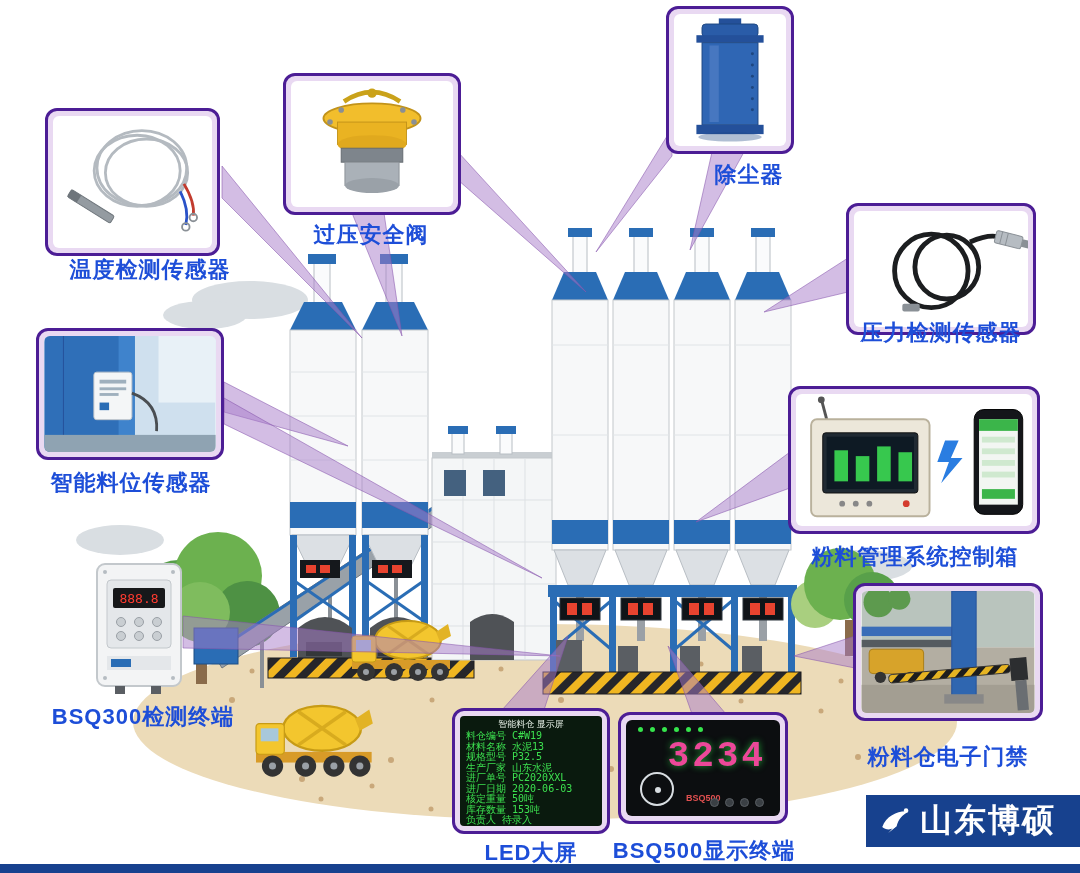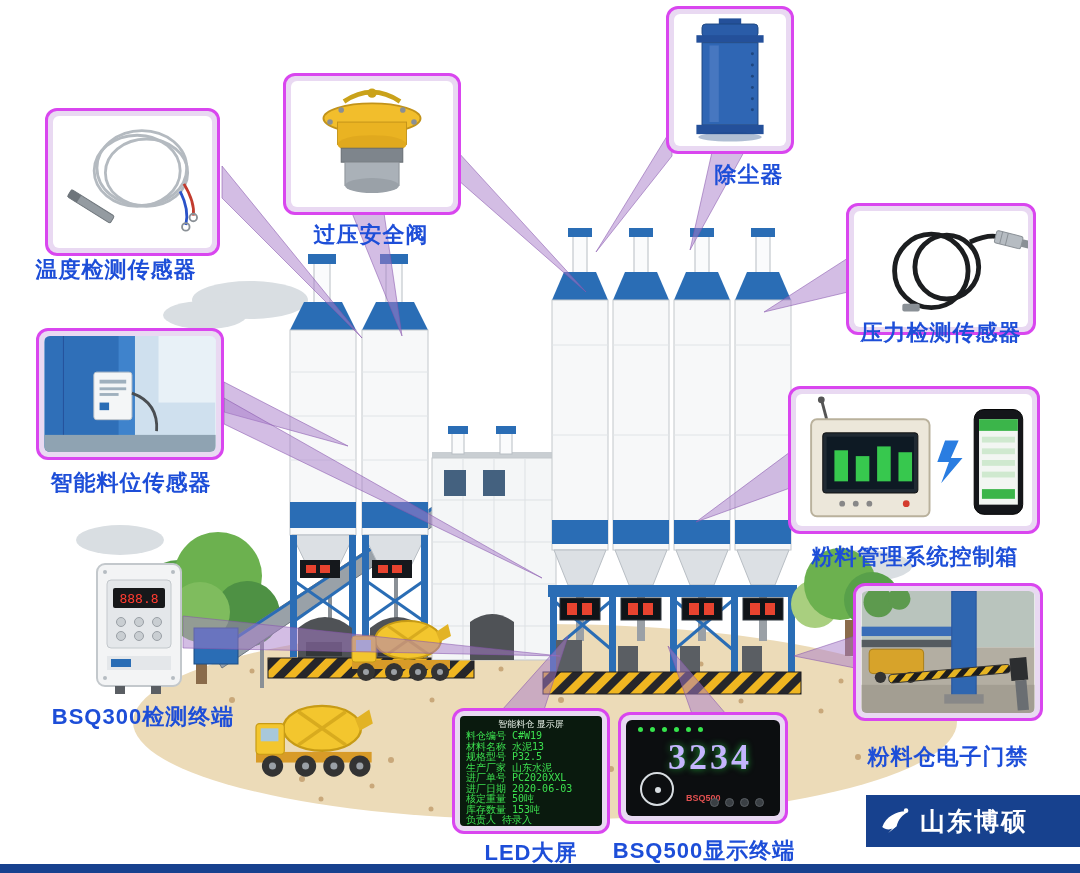--- a/index.html
+++ b/index.html
@@ -2,69 +2,69 @@
 <html><head>
 <meta charset="utf-8">
 <style>
   * { margin:0; padding:0; box-sizing:border-box; }
   html,body { background:#ffffff; font-family:"Liberation Sans", sans-serif; }
   .canvas { position:relative; width:1080px; height:873px; background:#fff; overflow:hidden; }
   .layer { position:absolute; left:0; top:0; width:1080px; height:873px; }
   .plant-layer { z-index:1; }
   .beam-layer { z-index:2; pointer-events:none; }
 
-  .callout { position:absolute; z-index:3; background:#e9d9f2; border:3px solid #d946ef; border-radius:12px; padding:5px; }
+  .callout { position:absolute; z-index:3; background:#e9d9f2; border:3px solid #4c1d95; border-radius:12px; padding:5px; }
   .photo { width:100%; height:100%; background:#ffffff; border-radius:6px; overflow:hidden; }
 
   .diagram-label { position:absolute; z-index:4; transform:translateX(-50%); color:#1d4ed8; font-weight:bold; font-size:22px; white-space:nowrap; letter-spacing:1px; }
 
   
   .temp-box     { left:45px;  top:108px; width:175px; height:148px; }
   .valve-box    { left:283px; top:73px;  width:178px; height:142px; }
   .dust-box     { left:666px; top:6px;   width:128px; height:148px; }
   .pressure-box { left:846px; top:203px; width:190px; height:132px; }
   .control-box  { left:788px; top:386px; width:252px; height:148px; }
   .level-box    { left:36px;  top:328px; width:188px; height:132px; }
   .access-box   { left:853px; top:583px; width:190px; height:138px; }
   .led-box      { left:452px; top:708px; width:158px; height:126px; }
   .bsq500-box   { left:618px; top:712px; width:170px; height:112px; }
 
   .bsq300-device { position:absolute; z-index:3; left:95px; top:560px; width:88px; height:135px; }
 
   
-  .lbl-temp     { left:116px; top:255px; }
+  .lbl-temp     { left:150px; top:255px; }
   .lbl-valve    { left:371px; top:220px; }
   .lbl-dust     { left:749px; top:160px; }
   .lbl-pressure { left:941px; top:318px; }
   .lbl-control  { left:915px; top:542px; }
   .lbl-level    { left:131px; top:468px; }
   .lbl-bsq300   { left:143px; top:702px; }
   .lbl-access   { left:948px; top:742px; }
   .lbl-led      { left:531px; top:838px; }
   .lbl-bsq500   { left:704px; top:836px; }
 
   
   .led-panel { width:100%; height:100%; background:#0a1a0e; border-radius:4px; padding:2px 6px; }
   .led-title { color:#e9f3e9; font-size:9px; line-height:13px; text-align:center; white-space:nowrap; }
   .led-row   { color:#3ce04f; font-family:"DejaVu Sans Mono", monospace; font-size:10px; line-height:10.5px; white-space:nowrap; }
 
   
   .bsq500-panel  { position:relative; width:100%; height:100%; background:#0c0e10; border-radius:6px; }
   .bsq500-lights { position:absolute; top:7px; left:12px; display:flex; gap:7px; }
   .bsq500-lights span { width:5px; height:5px; border-radius:50%; background:#35e54c; }
-  .bsq500-digits { position:absolute; top:16px; right:28px; font-family:Liberation Serif, serif; font-size:36px; font-weight:bold; color:#c4b5fd; text-shadow:0 0 7px #1fa335; letter-spacing:3px; }
+  .bsq500-digits { position:absolute; top:16px; right:14px; font-family:Liberation Mono, monospace; font-size:36px; font-weight:bold; color:#ec4899; text-shadow:0 0 7px #1fa335; letter-spacing:3px; }
   .bsq500-rfid   { position:absolute; left:14px; bottom:10px; width:34px; height:34px; border:2px solid #d8dde1; border-radius:50%; }
   .bsq500-rfid span { position:absolute; left:13px; top:13px; width:6px; height:6px; background:#d8dde1; border-radius:50%; }
   .bsq500-btns   { position:absolute; right:16px; bottom:9px; display:flex; gap:6px; }
   .bsq500-btns span { width:9px; height:9px; border-radius:50%; background:#3a3f44; border:1px solid #5a5f64; }
   .bsq500-model  { position:absolute; left:60px; bottom:13px; color:#e05050; font-size:9px; font-weight:bold; }
 
   
   .brand-bar { position:absolute; z-index:3; left:866px; top:795px; width:214px; height:52px; background:#17418e; display:flex; align-items:center; gap:8px; padding-left:12px; }
-  .brand-name { color:#ffffff; font-size:25px; font-weight:bold; letter-spacing:2px; }
+  .brand-name { color:#ffffff; font-size:32px; font-weight:bold; letter-spacing:2px; }
   .bottom-strip { position:absolute; z-index:3; left:0; top:864px; width:1080px; height:9px; background:#17418e; }
 </style>
 </head>
 <body>
 
 <div class="canvas">
 
   <svg class="layer plant-layer" viewBox="0 0 1080 873">
     <defs>
       <pattern id="hz" width="16" height="16" patternUnits="userSpaceOnUse" patternTransform="rotate(45)">

